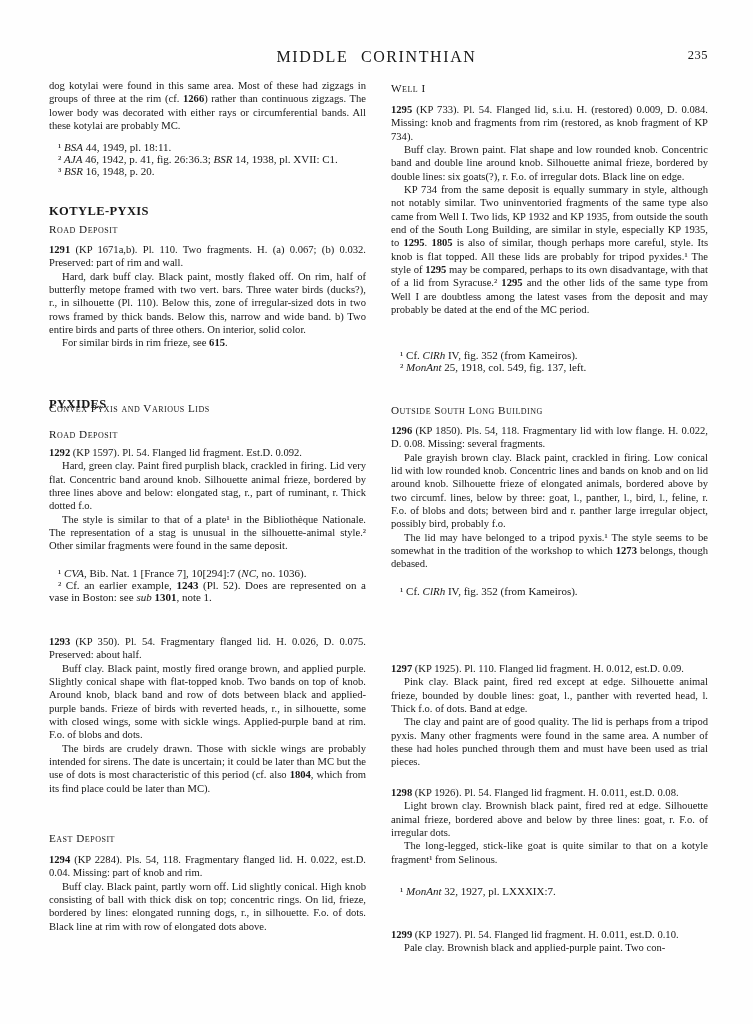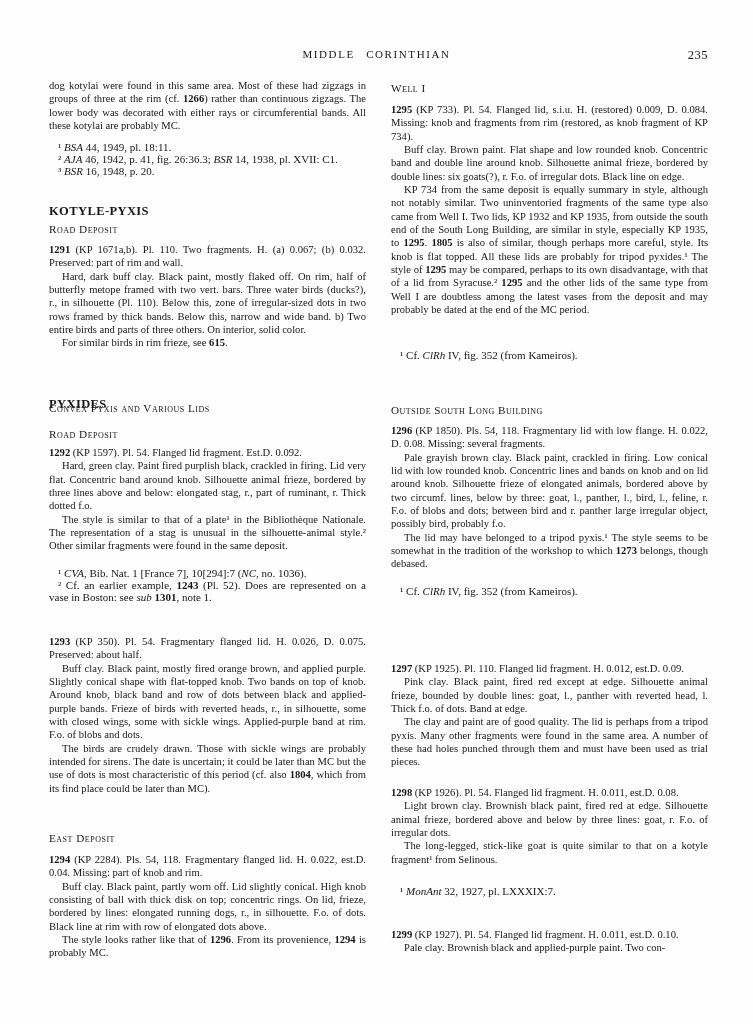--- a/index.html
+++ b/index.html
@@ -8,21 +8,21 @@
     width: 753px; height: 1024px;
     font-family: "Liberation Serif", serif;
     color: #161616;
     position: relative;
     overflow: hidden;
   }
   .page { position: absolute; inset: 0; background: #fefefe; }
 
   .running-head {
     position: absolute; top: 48px; left: 0; width: 753px;
-    text-align: center; font-size: 11px;
+    text-align: center; font-size: 16px;
     letter-spacing: 1.6px; word-spacing: 7px;
   }
   .page-num {
     position: absolute; top: 48px; left: 650px; width: 58px;
     text-align: right; font-size: 12.5px; letter-spacing: 0.5px;
   }
 
   .col { position: absolute; top: 0; width: 317px; height: 1024px; }
   .col-left  { left: 49px; }
   .col-right { left: 391px; }
@@ -98,37 +98,37 @@
       <p><b>1293</b> (KP 350). Pl. 54. Fragmentary flanged lid. H. 0.026, D. 0.075. Preserved: about half.</p>
       <p class="ind">Buff clay. Black paint, mostly fired orange brown, and applied purple. Slightly conical shape with flat-topped knob. Two bands on top of knob. Around knob, black band and row of dots between black and applied-purple bands. Frieze of birds with reverted heads, r., in silhouette, some with closed wings, some with sickle wings. Applied-purple band at rim. F.o. of blobs and dots.</p>
       <p class="ind">The birds are crudely drawn. Those with sickle wings are probably intended for sirens. The date is uncertain; it could be later than MC but the use of dots is most characteristic of this period (cf. also <b>1804</b>, which from its find place could be later than MC).</p>
     </div>
 
     <div class="block sc" style="top:832px">East Deposit</div>
 
     <div class="block body-text" style="top:853px">
       <p><b>1294</b> (KP 2284). Pls. 54, 118. Fragmentary flanged lid. H. 0.022, est.D. 0.04. Missing: part of knob and rim.</p>
       <p class="ind">Buff clay. Black paint, partly worn off. Lid slightly conical. High knob consisting of ball with thick disk on top; concentric rings. On lid, frieze, bordered by lines: elongated running dogs, r., in silhouette. F.o. of dots. Black line at rim with row of elongated dots above.</p>
-      <p class="ind">The style looks rather like that of <b>1296</b>. From its provenience, <b>1294</b> is probably MC.</p>
     </div>
 
   </div>
 
   <div class="col col-right">
 
     <div class="block sc" style="top:82px">Well I</div>
 
     <div class="block body-text" style="top:103px">
       <p><b>1295</b> (KP 733). Pl. 54. Flanged lid, s.i.u. H. (restored) 0.009, D. 0.084. Missing: knob and fragments from rim (restored, as knob fragment of KP 734).</p>
       <p class="ind">Buff clay. Brown paint. Flat shape and low rounded knob. Concentric band and double line around knob. Silhouette animal frieze, bordered by double lines: six goats(?), r. F.o. of irregular dots. Black line on edge.</p>
       <p class="ind">KP 734 from the same deposit is equally summary in style, although not notably similar. Two uninventoried fragments of the same type also came from Well I. Two lids, KP 1932 and KP 1935, from outside the south end of the South Long Building, are similar in style, especially KP 1935, to <b>1295</b>. <b>1805</b> is also of similar, though perhaps more careful, style. Its knob is flat topped. All these lids are probably for tripod pyxides.¹ The style of <b>1295</b> may be compared, perhaps to its own disadvantage, with that of a lid from Syracuse.² <b>1295</b> and the other lids of the same type from Well I are doubtless among the latest vases from the deposit and may probably be dated at the end of the MC period.</p>
     </div>
 
     <div class="block fn" style="top:350px">
       <p>¹ Cf. <i>ClRh</i> IV, fig. 352 (from Kameiros).</p>
+      <p>² <i>MonAnt</i> 25, 1918, col. 549, fig. 137, left.</p>
     </div>
 
     <div class="block sc" style="top:404px">Outside South Long Building</div>
 
     <div class="block body-text" style="top:424px">
       <p><b>1296</b> (KP 1850). Pls. 54, 118. Fragmentary lid with low flange. H. 0.022, D. 0.08. Missing: several fragments.</p>
       <p class="ind">Pale grayish brown clay. Black paint, crackled in firing. Low conical lid with low rounded knob. Concentric lines and bands on knob and on lid around knob. Silhouette frieze of elongated animals, bordered above by two circumf. lines, below by three: goat, l., panther, l., bird, l., feline, r. F.o. of blobs and dots; between bird and r. panther large irregular object, possibly bird, probably f.o.</p>
       <p class="ind">The lid may have belonged to a tripod pyxis.¹ The style seems to be somewhat in the tradition of the workshop to which <b>1273</b> belongs, though debased.</p>
     </div>
 

